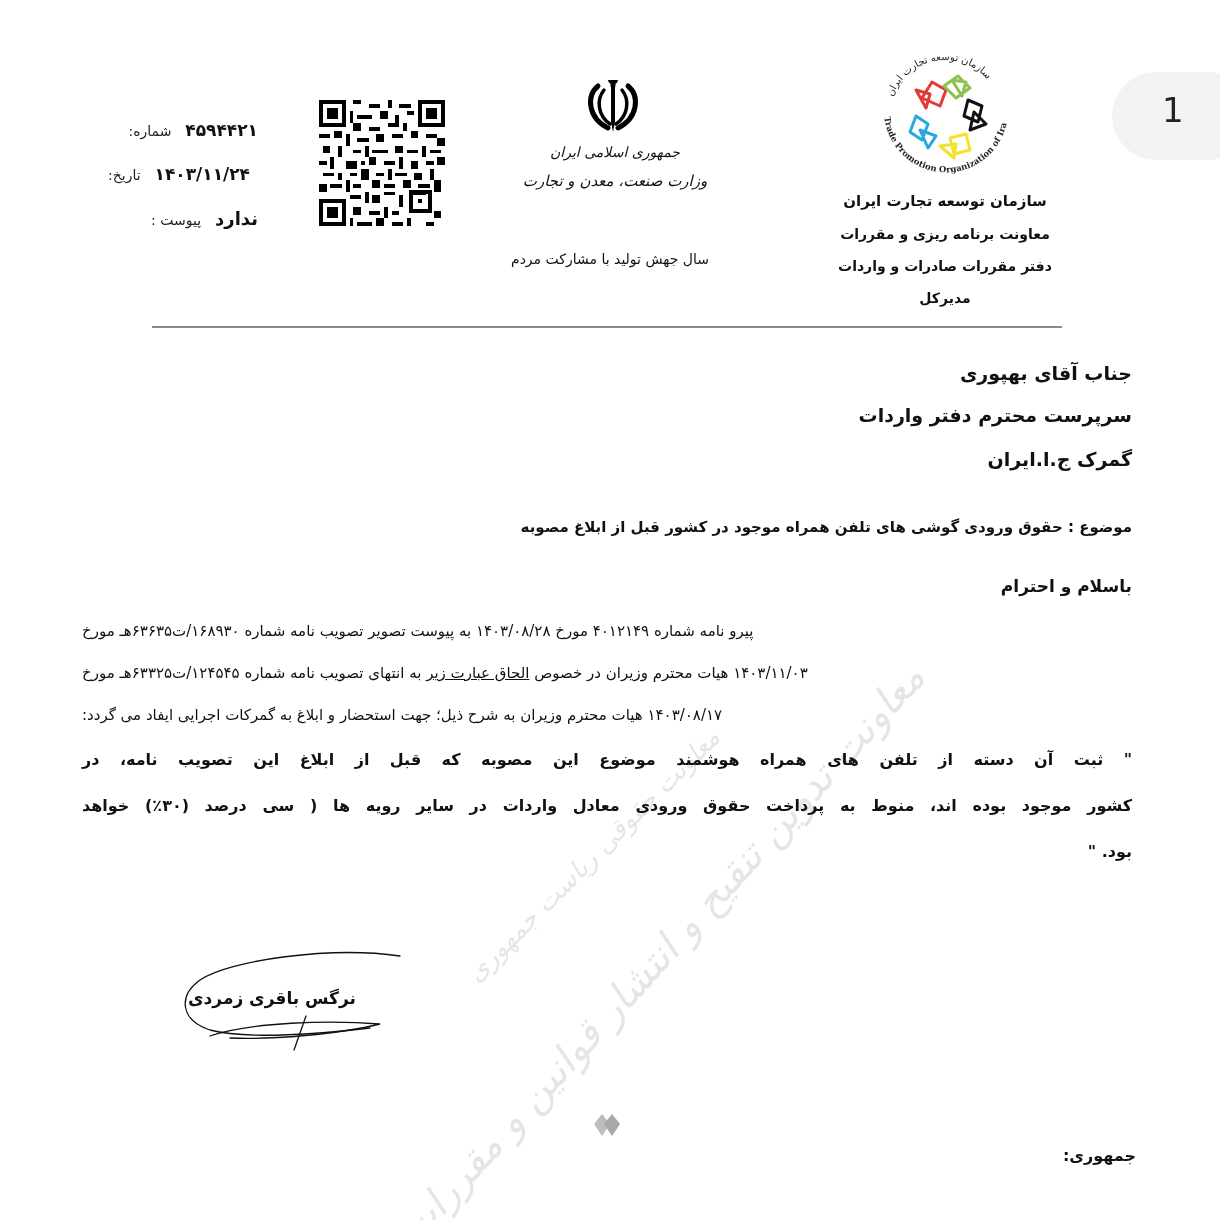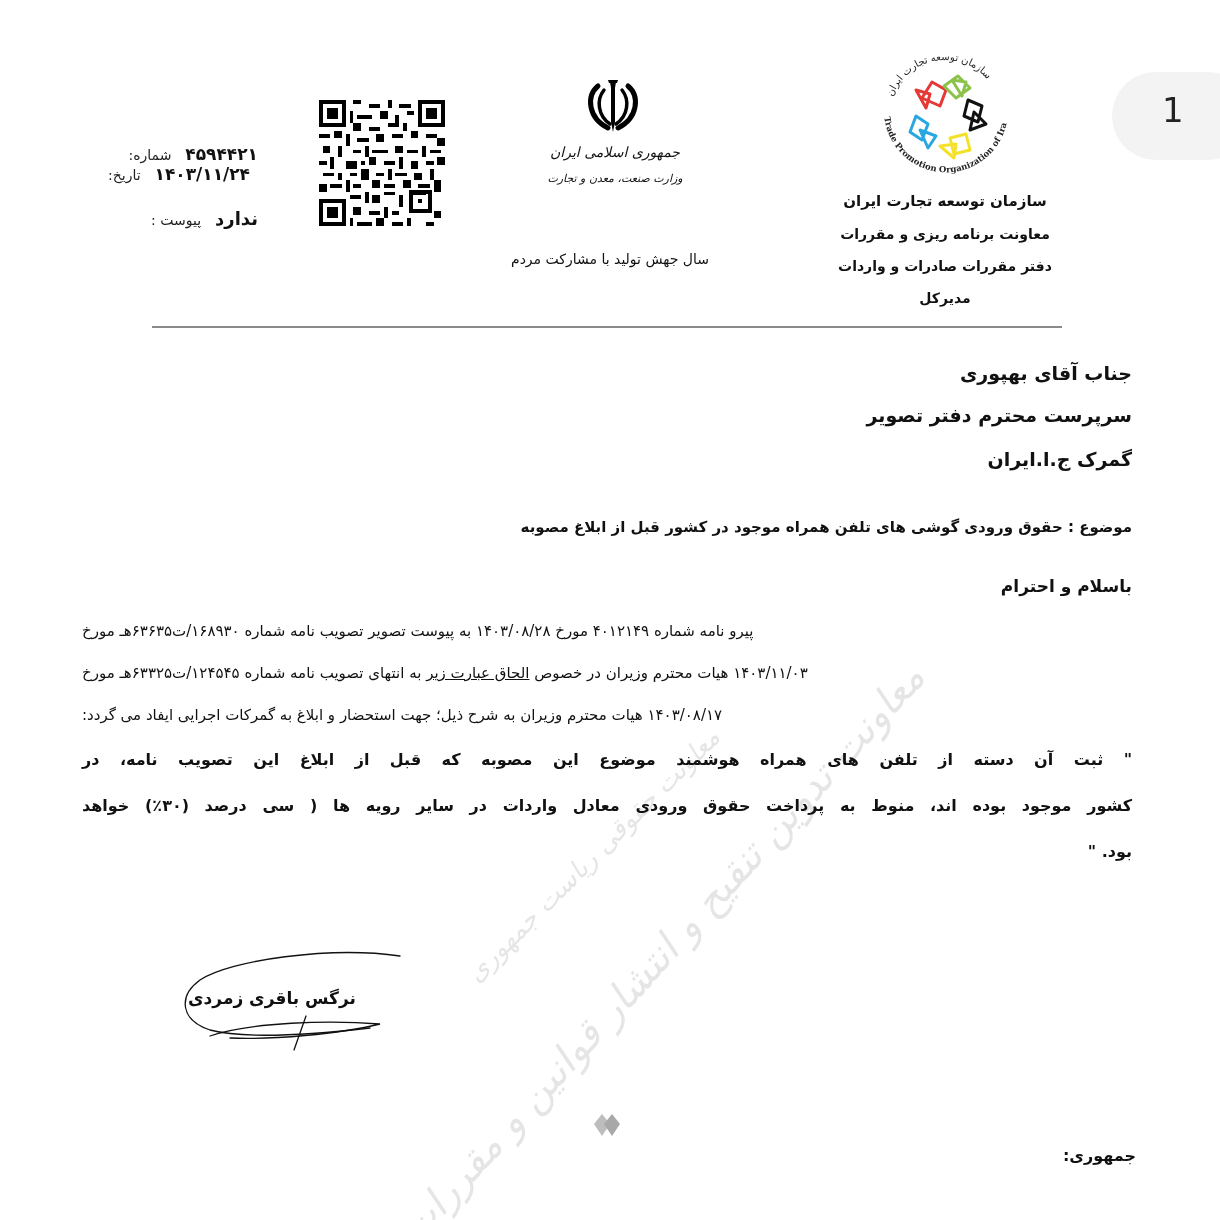--- a/index.html
+++ b/index.html
@@ -139,21 +139,21 @@
     }
     .footer-mark { left: 592px; top: 1112px; width: 34px; height: 26px; }
   </style>
 </head>
 <body>
 
 <div class="abs page-tab">
   <span>1</span>
 </div>
 
-<div class="abs meta-row rtl" style="top:120px;margin-top:24px;">
+<div class="abs meta-row rtl" style="top:120px;">
   <span class="meta-label">شماره:</span>
   <span class="meta-value">۴۵۹۴۴۲۱</span>
 </div>
 <div class="abs meta-row rtl" style="top:164px;justify-content:center;">
   <span class="meta-label">تاریخ:</span>
   <span class="meta-value" style="margin-right:8px;">۱۴۰۳/۱۱/۲۴</span>
 </div>
 <div class="abs meta-row rtl" style="top:208px;">
   <span class="meta-label">پیوست :</span>
   <span class="meta-value" style="font-size:18px;">ندارد</span>
@@ -259,21 +259,21 @@
   <g fill="none" stroke="#000" stroke-linecap="round">
     <path d="M14 8 C2 18, 4 40, 24 50" stroke-width="5"></path>
     <path d="M44 8 C56 18, 54 40, 34 50" stroke-width="5"></path>
     <path d="M20 12 C12 22, 14 38, 26 46" stroke-width="3.5"></path>
     <path d="M38 12 C46 22, 44 38, 32 46" stroke-width="3.5"></path>
   </g>
   <path d="M26 4 L32 4 L31 10 L31 44 L29 54 L27 44 L27 10 Z" fill="#000"></path>
   <path d="M24 2 L34 2 L33 5 L25 5 Z" fill="#000"></path>
 </svg>
 <div class="abs gov-line rtl" style="top:144px;">جمهوری اسلامی ایران</div>
-<div class="abs gov-line rtl" style="top:172px; font-size:11px;">وزارت صنعت، معدن و تجارت</div>
+<div class="abs gov-line rtl" style="top:172px; font-size:15px;">وزارت صنعت، معدن و تجارت</div>
 <div class="abs slogan rtl">سال جهش تولید با مشارکت مردم</div>
 
 <svg class="abs tpo-logo" viewBox="0 0 150 146">
   <defs>
     <path id="ringTop" d="M20 80 A55 55 0 0 1 130 60"></path>
     <path id="ringBottom" d="M14 64 A62 62 0 0 0 136 80"></path>
   </defs>
   <text font-size="10" font-family="DejaVu Sans, sans-serif" fill="#222" direction="rtl">
     <textPath href="#ringTop" startOffset="50%" text-anchor="middle">سازمان توسعه تجارت ایران</textPath>
   </text>
@@ -294,21 +294,21 @@
 <div class="abs org-line rtl" style="top:290px;">مدیرکل</div>
 
 <div class="abs divider"></div>
 
 <div class="abs watermark">
   <div class="wm-text" style="left:120px; top:120px; font-size:26px; transform: rotate(-45deg);">معاونت حقوقی ریاست جمهوری</div>
   <div class="wm-text" style="left:-20px; top:210px; font-size:40px; transform: rotate(-48deg);">معاونت تدوین تنقیح و انتشار قوانین و مقررات</div>
 </div>
 
 <div class="abs recipient rtl" style="top:362px;">جناب آقای بهپوری</div>
-<div class="abs recipient rtl" style="top:404px;">سرپرست محترم دفتر تصویر</div>
+<div class="abs recipient rtl" style="top:404px;">سرپرست محترم دفتر واردات</div>
 <div class="abs recipient rtl" style="top:448px;">گمرک ج.ا.ایران</div>
 
 <div class="abs subject rtl">موضوع : حقوق ورودی گوشی های تلفن همراه موجود در کشور قبل از ابلاغ مصوبه</div>
 
 <div class="abs greeting rtl">باسلام و احترام</div>
 
 <div class="abs body-line rtl" style="top:622px;">پیرو نامه شماره ۴۰۱۲۱۴۹ مورخ ۱۴۰۳/۰۸/۲۸ به پیوست تصویر تصویب نامه شماره ۱۶۸۹۳۰/ت۶۳۶۳۵هـ مورخ</div>
 <div class="abs body-line rtl" style="top:664px;"><span>۱۴۰۳/۱۱/۰۳ هیات محترم وزیران در خصوص </span><u>الحاق عبارت زیر</u><span> به انتهای تصویب نامه شماره ۱۲۴۵۴۵/ت۶۳۳۲۵هـ مورخ</span></div>
 <div class="abs body-line rtl" style="top:706px;">۱۴۰۳/۰۸/۱۷ هیات محترم وزیران به شرح ذیل؛ جهت  استحضار و ابلاغ به گمرکات اجرایی ایفاد می گردد:</div>
 

